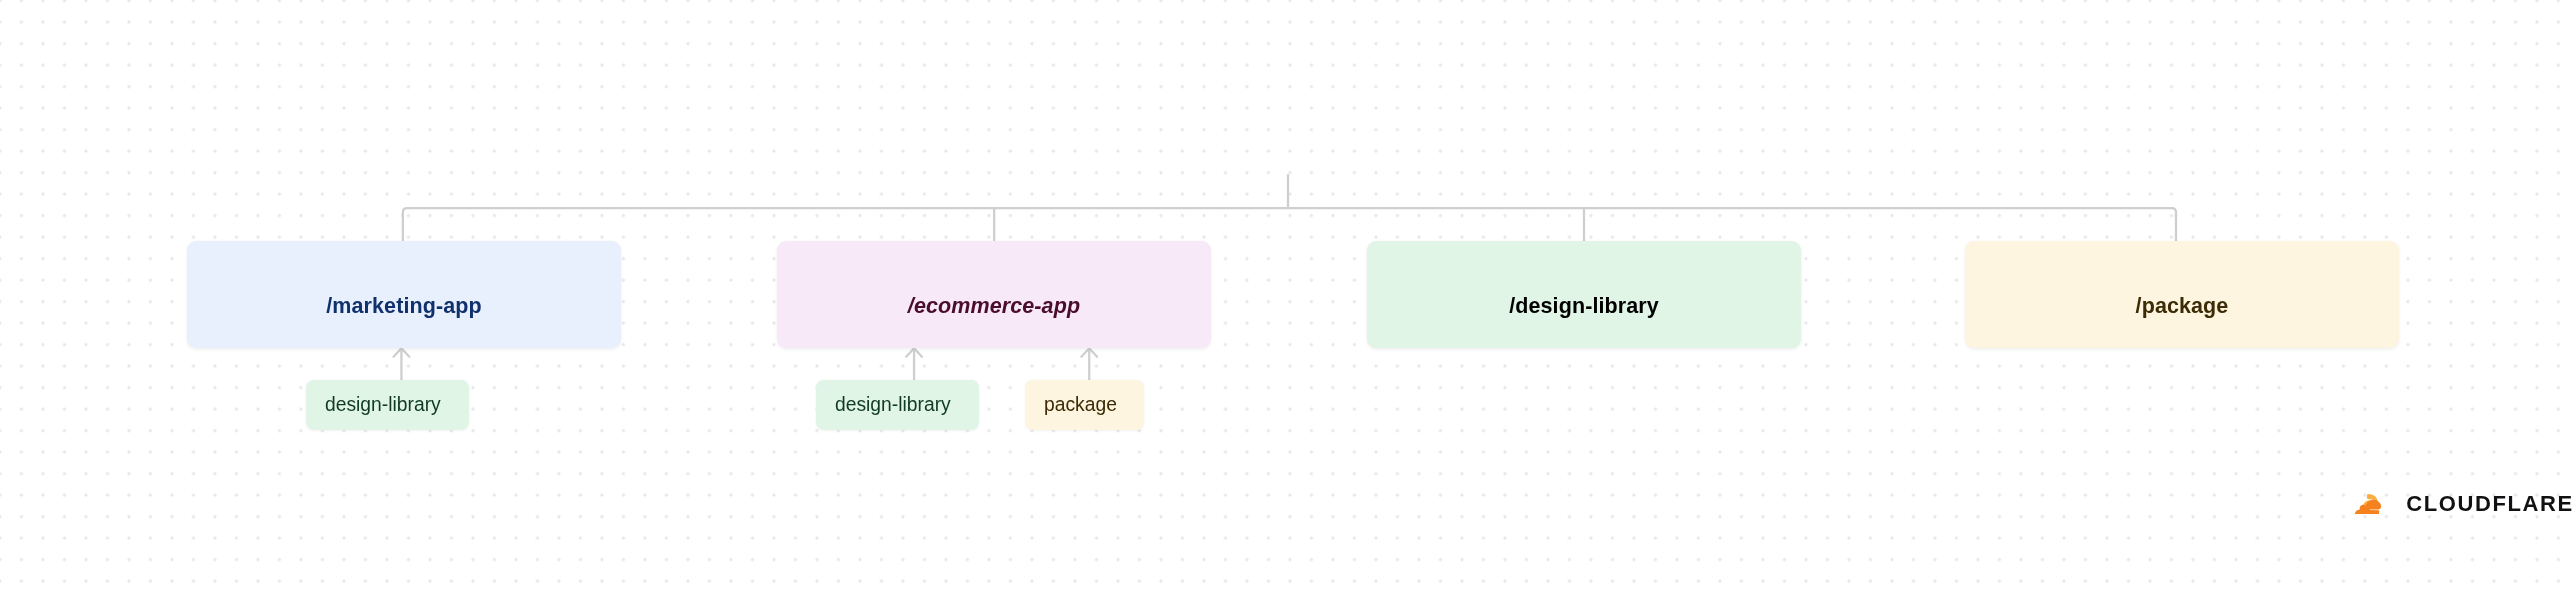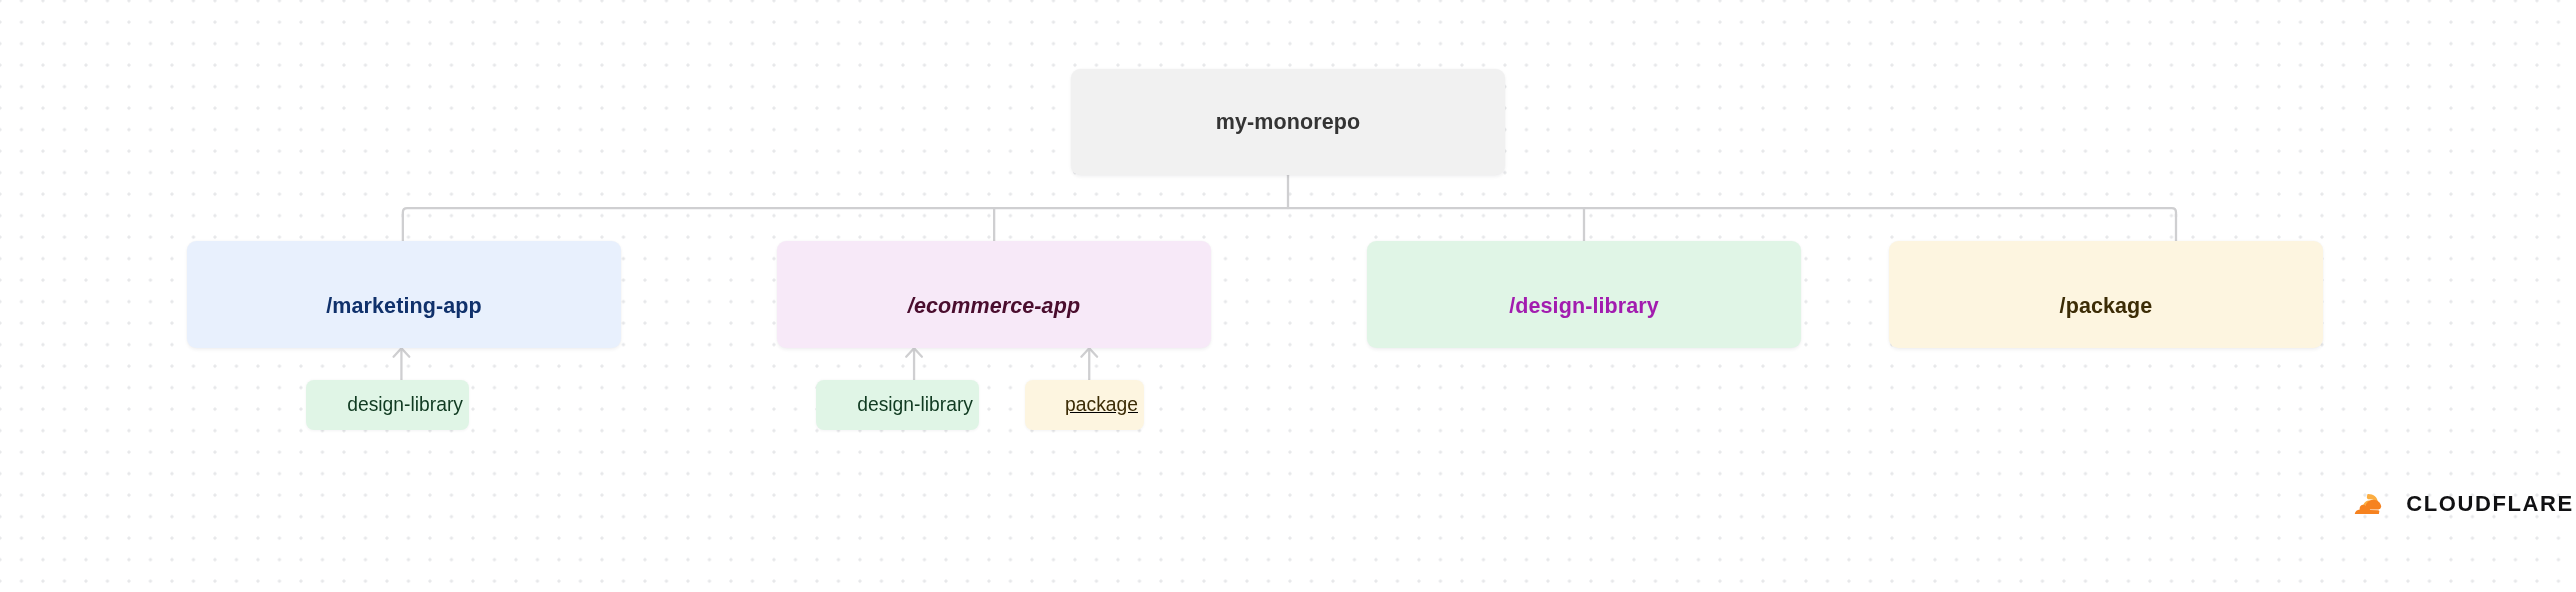--- a/index.html
+++ b/index.html
@@ -86,55 +86,55 @@
     width: 434px;
     background: #f7e9f8;
   }
   #node-ecommerce .node-label { color: #4a0d2e; font-style: italic; }
 
   #node-design {
     left: 1367px;
     width: 434px;
     background: #e0f5e6;
   }
-  #node-design .node-label { color: #a21caf; }
+  #node-design .node-label { color: #000000; }
 
   #node-package {
-    left: 1889px;
+    left: 1965px;
     width: 434px;
     background: #fdf5e0;
   }
   #node-package .node-label { color: #3c2c06; }
 
   
   .chip {
     position: absolute;
     box-sizing: border-box;
     display: flex;
     align-items: center;
-    justify-content: flex-end;
+    justify-content: flex-start;
     height: 50px;
-    padding: 0 6px;
+    padding: 0 19px;
     border-radius: 7.9px;
     white-space: nowrap;
     box-shadow: 0 0.7px 2.9px rgba(17, 24, 39, 0.05);
   }
   .chip-label {
     font-size: 19.3px;
     font-weight: normal;
   }
 
   .chip-green { background: #e0f5e6; }
   .chip-green .chip-label { color: #103a21; }
   .chip-yellow { background: #fdf5e0; }
   .chip-yellow .chip-label { color: #3c2c06; }
 
   #chip-marketing-design { left: 306px; top: 380px; width: 163px; }
   #chip-ecommerce-design { left: 816px; top: 380px; width: 163px; }
-  #chip-ecommerce-package { left: 1025px; top: 380px; width: 119px; text-decoration: underline; }
+  #chip-ecommerce-package { left: 1025px; top: 380px; width: 119px; }
 
   
   #brand {
     position: absolute;
     left: 2353px;
     top: 491px;
     display: flex;
     align-items: center;
     gap: 9.3px;
   }
@@ -166,23 +166,20 @@
       <path d="M549 499 L560 487 L571 499"></path>
 
       <path d="M1277 531 L1277 487"></path>
       <path d="M1266 499 L1277 487 L1288 499"></path>
 
       <path d="M1522 531 L1522 487"></path>
       <path d="M1511 499 L1522 487 L1533 499"></path>
     </g>
   </svg>
 
-  <div class="node" id="node-root">
-    <span class="node-label">my-monorepo</span>
-  </div>
 
   <div class="node node-app" id="node-marketing">
     <span class="node-label">/marketing-app</span>
   </div>
 
   <div class="node node-app" id="node-ecommerce">
     <span class="node-label">/ecommerce-app</span>
   </div>
 
   <div class="node node-app" id="node-design">

